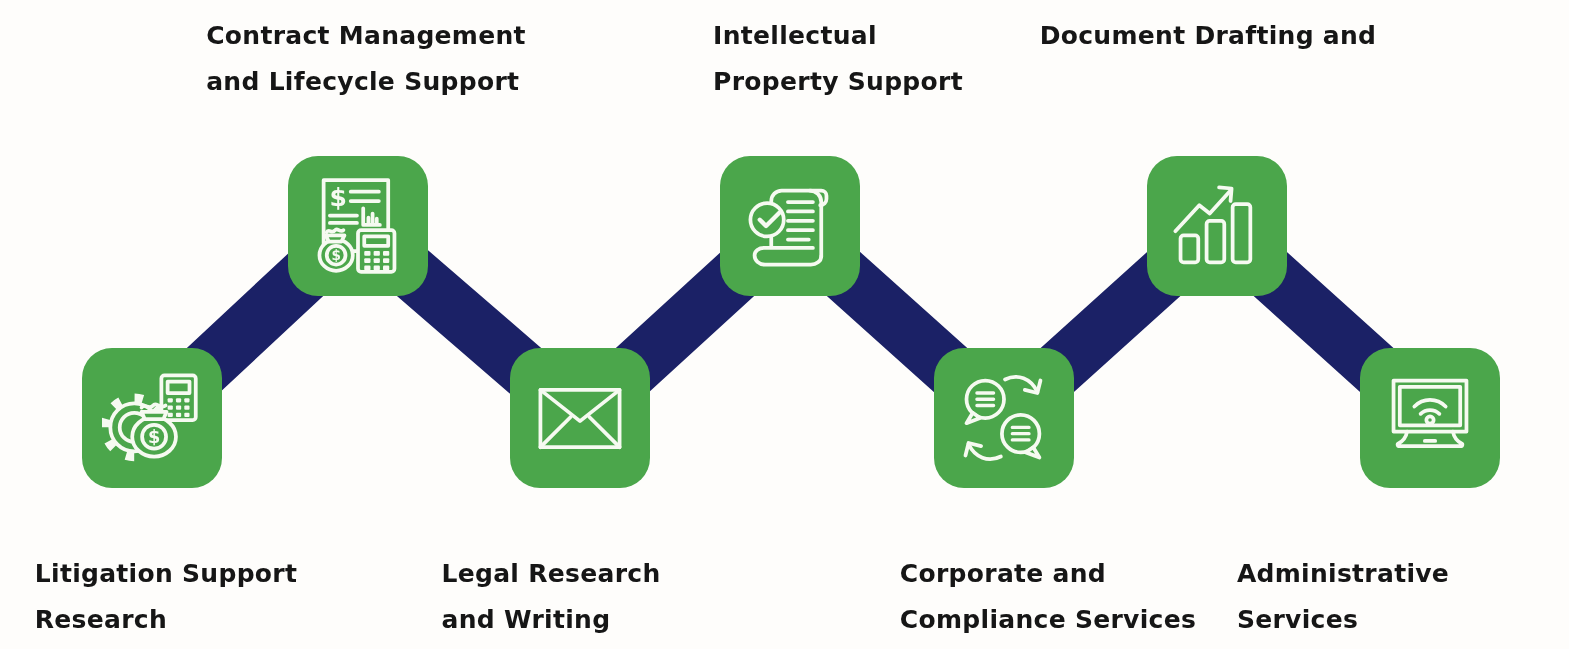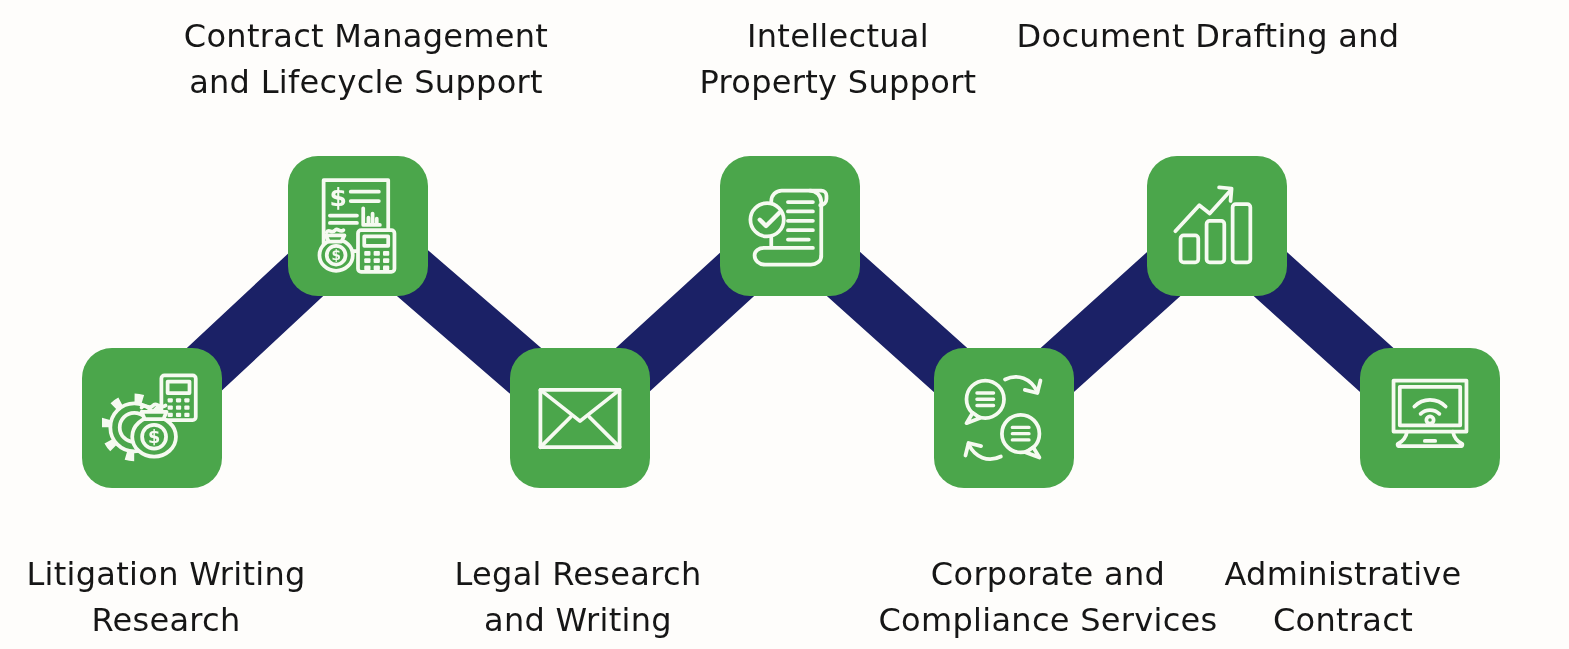--- a/index.html
+++ b/index.html
@@ -51,23 +51,22 @@
   .dollar{
     fill:currentColor;stroke:none;
     font-weight:700;
     font-family:"DejaVu Sans",sans-serif;
     text-anchor:middle;
   }
   .label{
     position:absolute;
     z-index:3;
     transform:translateX(-50%);
-    text-align:center;
-    font-weight:400;
-    font-size:32px;
+    font-weight:700;
+    font-size:25px;
     line-height:46px;
     letter-spacing:.3px;
     color:var(--label-text);
     white-space:nowrap;
   }
 </style>
 </head>
 <body>
 
 <div class="canvas">
@@ -206,29 +205,29 @@
   </div>
   <div class="label" style="left:838px;top:13px">
     <div>Intellectual</div>
     <div>Property Support</div>
   </div>
   <div class="label" style="left:1208px;top:13px">
     <div>Document Drafting and</div>
   </div>
 
   <div class="label" style="left:166px;top:551px">
-    <div>Litigation Writing</div>
+    <div>Litigation Support</div>
     <div>Research</div>
   </div>
-  <div class="label" style="left:578px;top:551px">
+  <div class="label" style="left:551px;top:551px">
     <div>Legal Research</div>
     <div>and Writing</div>
   </div>
   <div class="label" style="left:1048px;top:551px">
     <div>Corporate and</div>
     <div>Compliance Services</div>
   </div>
   <div class="label" style="left:1343px;top:551px">
     <div>Administrative</div>
-    <div>Contract</div>
+    <div>Services</div>
   </div>
 
 </div>
 
 </body></html>

